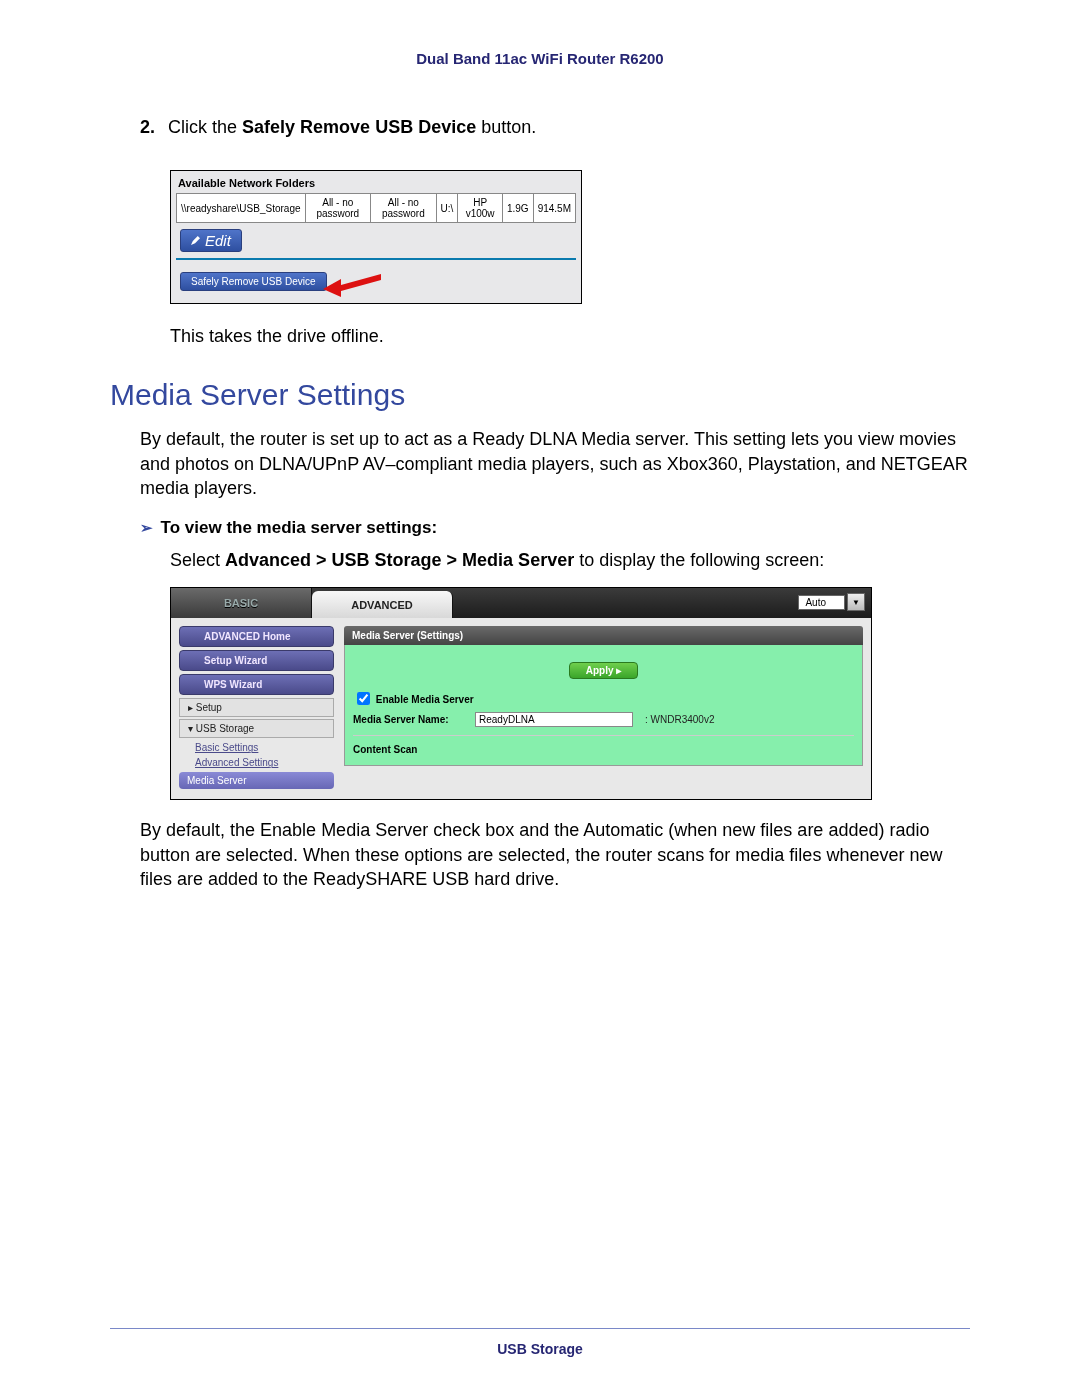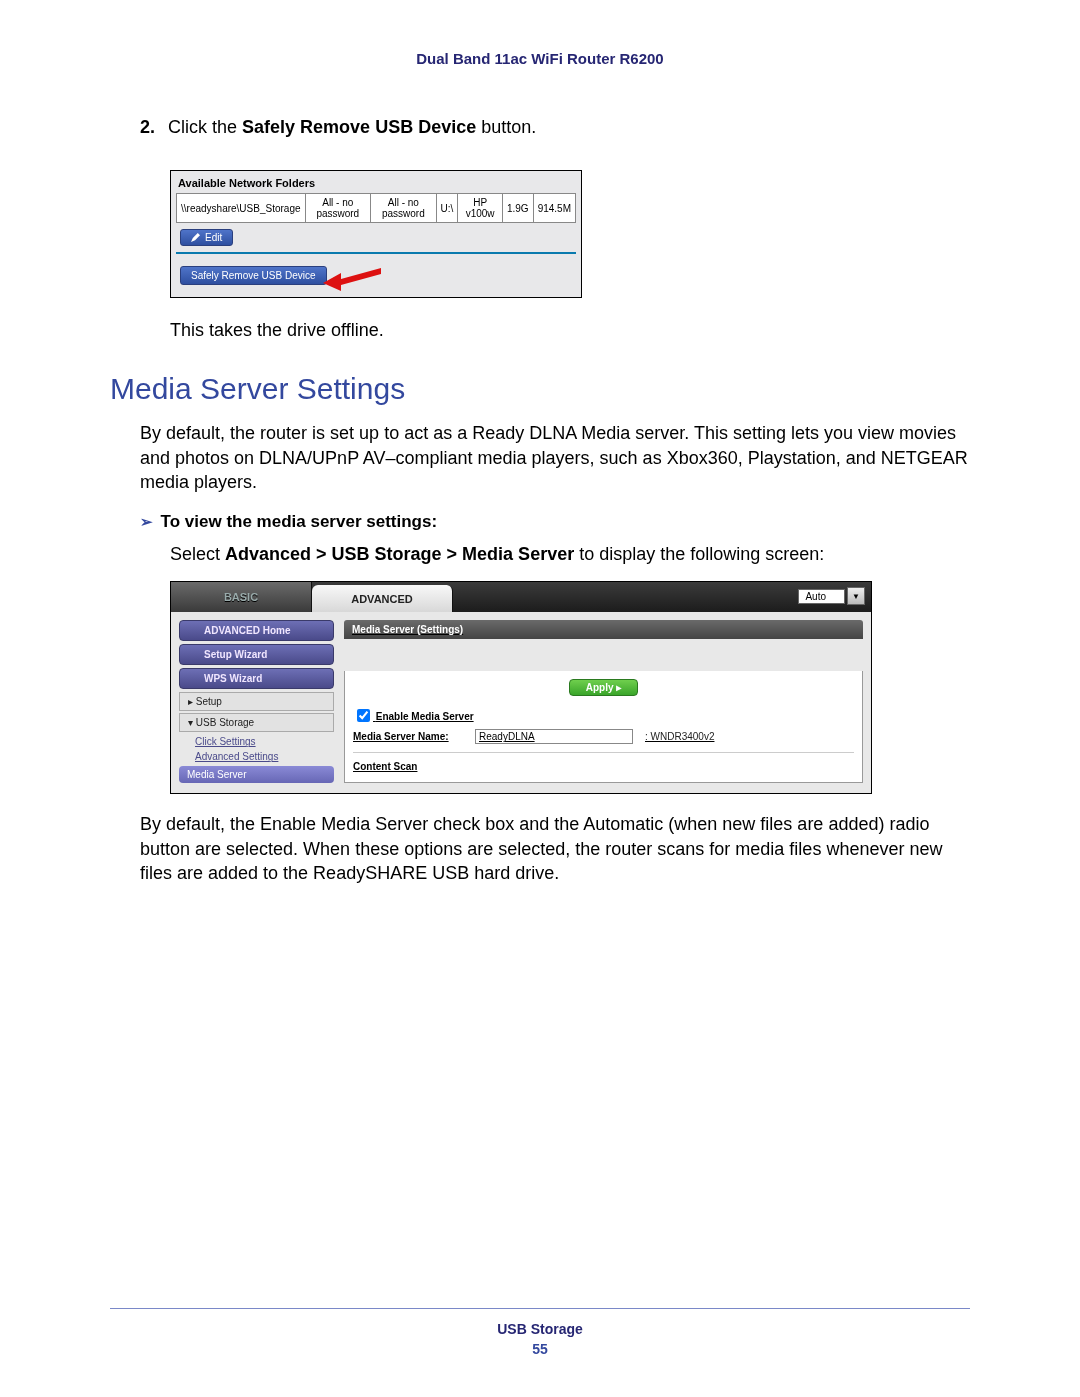--- a/index.html
+++ b/index.html
@@ -67,22 +67,23 @@
   .fig1 td.left { text-align: left; }
   .btn-edit {
     display: inline-flex;
     align-items: center;
     gap: 5px;
     background: linear-gradient(#4f74c9, #2e4fa0);
     color: #fff;
     border: 1px solid #2a3f7e;
     border-radius: 3px;
     padding: 2px 10px;
-    font-size: 10px;
+    font-size: 15px;
     margin: 6px 0 0 4px;
+    font-style: italic;
   }
   .btn-edit .pencil {
     width: 9px; height: 9px;
     background: #fff;
     clip-path: polygon(0 100%, 20% 55%, 75% 0, 100% 25%, 45% 80%);
   }
   .hr-blue { border: none; border-top: 2px solid #0a7aae; margin: 6px 0 12px 0; }
   .btn-remove {
     display: inline-block;
     background: linear-gradient(#4f74c9, #2e4fa0);
@@ -221,35 +222,34 @@
     text-decoration: underline;
   }
   .side-sub.selected {
     background: linear-gradient(#8a8ad6,#6767b5);
     color: #fff;
     border-radius: 4px;
     padding: 3px 8px;
     text-decoration: none;
     margin-top: 2px;
   }
-  .fig2-main { flex: 1; text-decoration: underline; }
+  .fig2-main { flex: 1; }
   .panel-bar {
     background: linear-gradient(#6a6a6a,#444);
     color: #fff;
     font-size: 10px;
     font-weight: bold;
     padding: 4px 8px;
     border-radius: 3px 3px 0 0;
   }
   .panel-body {
-    background: #ffffff;
+    background: #86efac;
     border: 1px solid #999;
     border-top: none;
-    padding: 6px 8px 10px 8px;
-    margin-top: 32px;
+    padding: 15px 8px 10px 8px;
   }
   .apply-row { text-align: center; margin: 2px 0 10px 0; }
   .btn-apply {
     display: inline-block;
     background: linear-gradient(#6fcf4d,#3aa52a);
     color: #fff;
     border: 1px solid #2a7a1f;
     border-radius: 4px;
     padding: 2px 16px;
     font-size: 10px;
@@ -343,21 +343,21 @@
         <div class="fig2-auto-btn">▼</div>
       </div>
     </div>
     <div class="fig2-body">
       <div class="fig2-side">
         <div class="side-btn">ADVANCED Home</div>
         <div class="side-btn">Setup Wizard</div>
         <div class="side-btn">WPS Wizard</div>
         <div class="side-plain">▸ Setup</div>
         <div class="side-plain">▾ USB Storage</div>
-        <div class="side-sub">Click Settings</div>
+        <div class="side-sub">Basic Settings</div>
         <div class="side-sub">Advanced Settings</div>
         <div class="side-sub selected">Media Server</div>
       </div>
       <div class="fig2-main">
         <div class="panel-bar">Media Server (Settings)</div>
         <div class="panel-body">
           <div class="apply-row">
             <span class="btn-apply">Apply ▸</span>
           </div>
           <div class="chk-row">
@@ -373,15 +373,14 @@
         </div>
       </div>
     </div>
   </div>
 
   <div class="para2">By default, the Enable Media Server check box and the Automatic (when new files are added) radio button are selected. When these options are selected, the router scans for media files whenever new files are added to the ReadySHARE USB hard drive.</div>
 
   <div class="footer">
     <div class="footer-line"></div>
     <div class="footer-text">USB Storage</div>
-    <div class="footer-num">55</div>
   </div>
 </div>
 
 </body></html>

